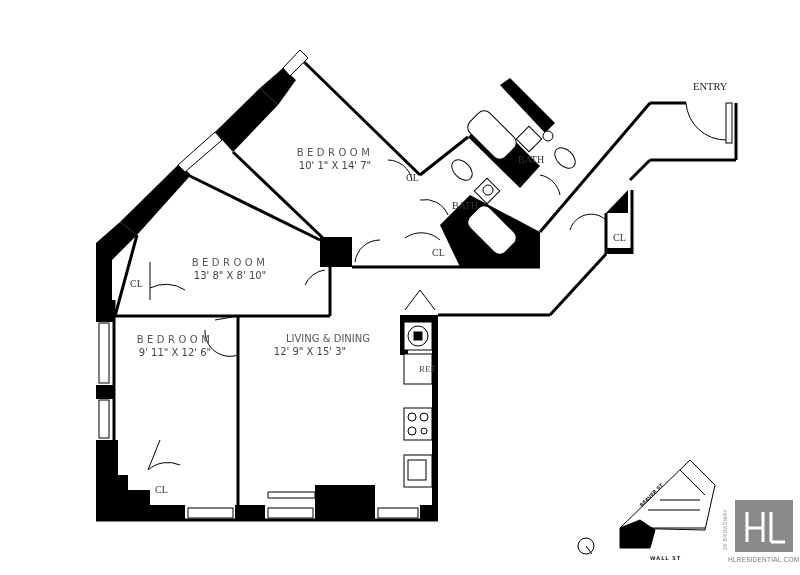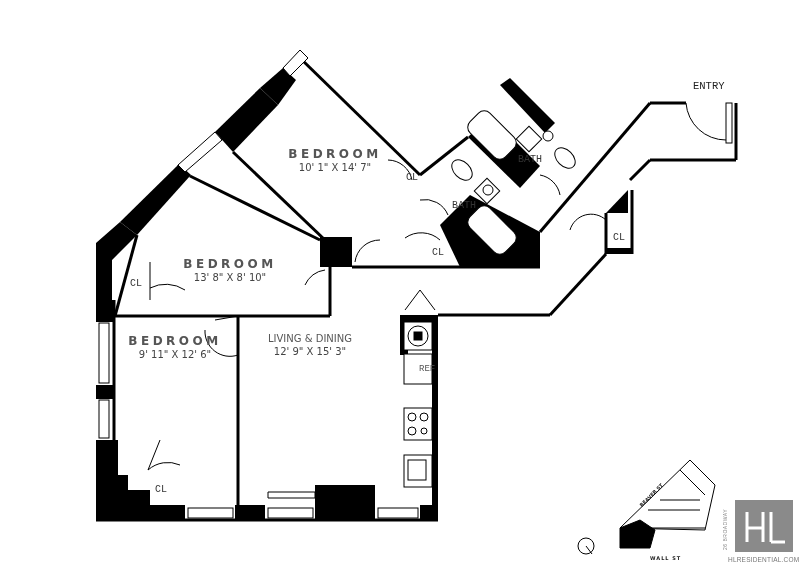--- a/index.html
+++ b/index.html
@@ -1,21 +1,21 @@
 <!DOCTYPE html>
 <html><head>
 <meta charset="utf-8">
 <style>
   html,body{margin:0;padding:0;background:#fff;}
   body{width:800px;height:575px;position:relative;overflow:hidden;font-family:"Liberation Sans",sans-serif;}
   svg{position:absolute;left:0;top:0;}
   .lbl{position:absolute;color:#444;text-align:center;font-family:"DejaVu Sans",sans-serif;line-height:1.25;}
-  .room-name{font-size:12px;letter-spacing:3.5px;color:#555;font-weight:bold;}
+  .room-name{font-size:10px;letter-spacing:3.5px;color:#555;}
   .room-dim{font-size:10px;color:#444;}
-  .small{font-size:10px;color:#333;font-family:Liberation Mono, monospace;}
+  .small{font-size:10px;color:#333;font-family:Liberation Serif, serif;}
   .logo{position:absolute;left:735px;top:500px;width:58px;height:52px;background:#8a8a8a;}
   .logo-url{position:absolute;left:728px;top:556px;font-size:6.5px;color:#777;letter-spacing:0.2px;}
   .logo-side{position:absolute;left:722px;top:500px;width:10px;height:50px;font-size:5px;color:#888;writing-mode:vertical-rl;transform:rotate(180deg);letter-spacing:0.5px;}
 </style>
 </head>
 <body>
 
 <svg width="800" height="575" viewBox="0 0 800 575">
 
   <g fill="#000" stroke="none">
@@ -147,21 +147,21 @@
 </div>
 <div class="lbl" style="left:170px;top:257px;width:120px;">
   <div class="room-name">BEDROOM</div>
   <div class="room-dim">13' 8" X 8' 10"</div>
 </div>
 <div class="lbl" style="left:120px;top:334px;width:110px;">
   <div class="room-name">BEDROOM</div>
   <div class="room-dim">9' 11" X 12' 6"</div>
 </div>
 <div class="lbl" style="left:250px;top:333px;width:120px;">
-  <div class="room-dim" style="font-size:10px;color:#555;">LIVING &amp; DINING</div>
+  <div class="room-dim" style="font-size:10px;color:#555;text-align:right;">LIVING &amp; DINING</div>
   <div class="room-dim">12' 9" X 15' 3"</div>
 </div>
 
 <div class="lbl small" style="left:518px;top:154px;">BATH</div>
 <div class="lbl small" style="left:452px;top:200px;">BATH</div>
 
 <div class="lbl small" style="left:406px;top:172px;">CL</div>
 <div class="lbl small" style="left:432px;top:247px;">CL</div>
 <div class="lbl small" style="left:130px;top:278px;">CL</div>
 <div class="lbl small" style="left:155px;top:484px;">CL</div>

